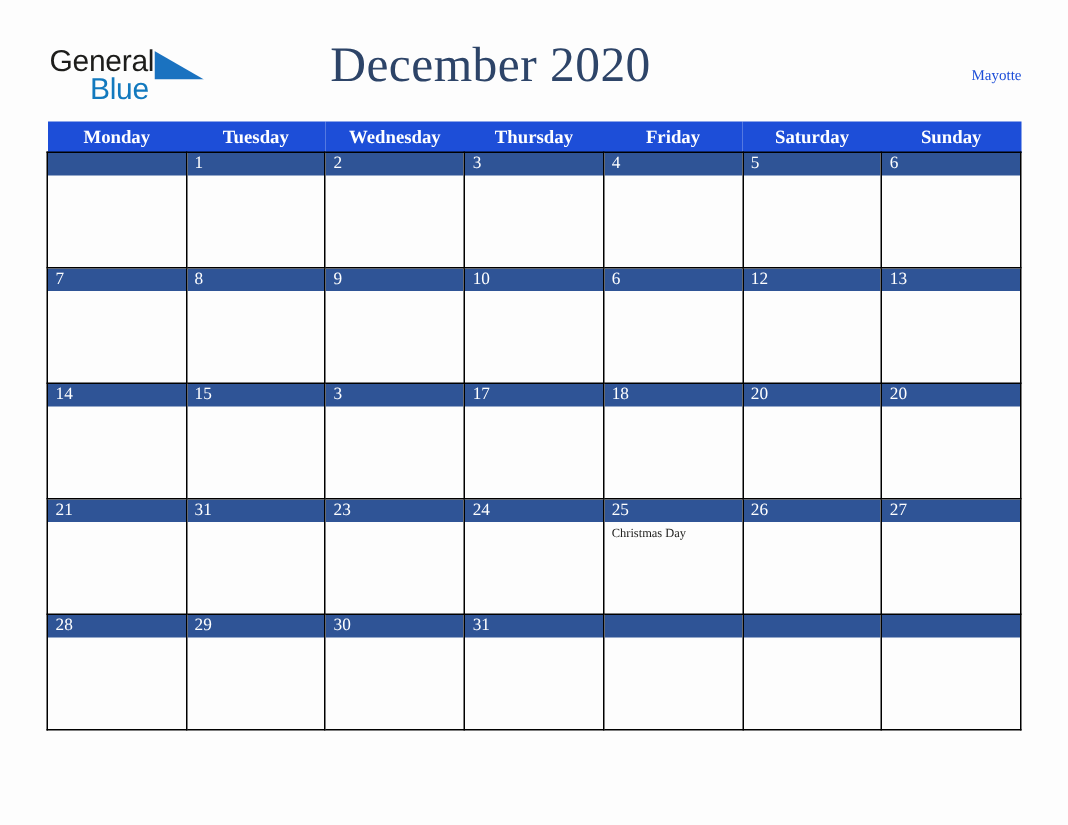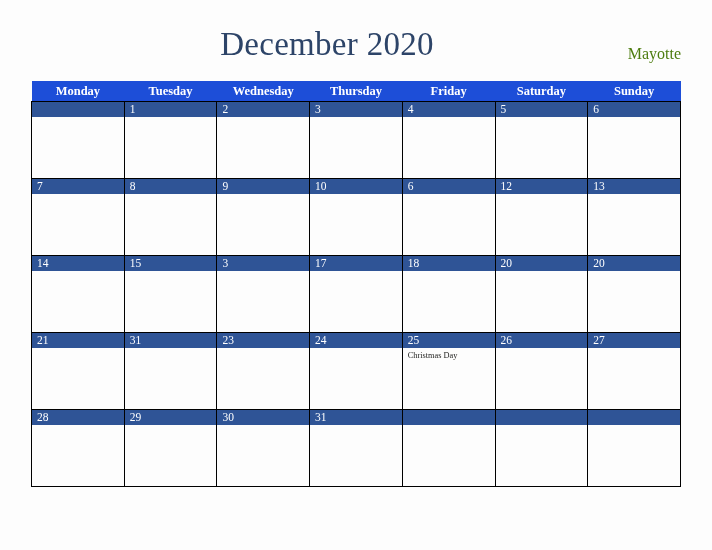--- a/index.html
+++ b/index.html
@@ -71,22 +71,22 @@
     font-size: 33px;
     font-weight: 400;
     color: #2d4468;
     letter-spacing: 0.3px;
   }
   .region {
     position: absolute;
     right: 31px;
     top: 45px;
     font-family: "Liberation Serif", serif;
-    font-size: 16px;
-    color: #4d7c0f;
+    font-size: 10px;
+    color: #1d4ed8;
   }
 
   
   .cal {
     position: absolute;
     left: 31px;
     top: 81px;
     width: 650px;
     border-collapse: collapse;
     table-layout: fixed;
@@ -139,20 +139,29 @@
     overflow: hidden;
   }
 </style>
 </head>
 <body>
 
 <div class="page">
 
   <div class="header">
 
+    <div class="logo">
+      <span class="logo-general">General</span>
+      <span class="logo-blue">Blue</span>
+      <span class="logo-flag">
+        <svg width="33" height="19" viewBox="0 0 33 19" xmlns="http://www.w3.org/2000/svg">
+          <polygon points="0,0 33,19 0,19" fill="#1a72c0"></polygon>
+        </svg>
+      </span>
+    </div>
 
     <div class="title">December 2020</div>
 
     <div class="region">Mayotte</div>
 
   </div>
 
   <table class="cal">
     <thead>
       <tr>

